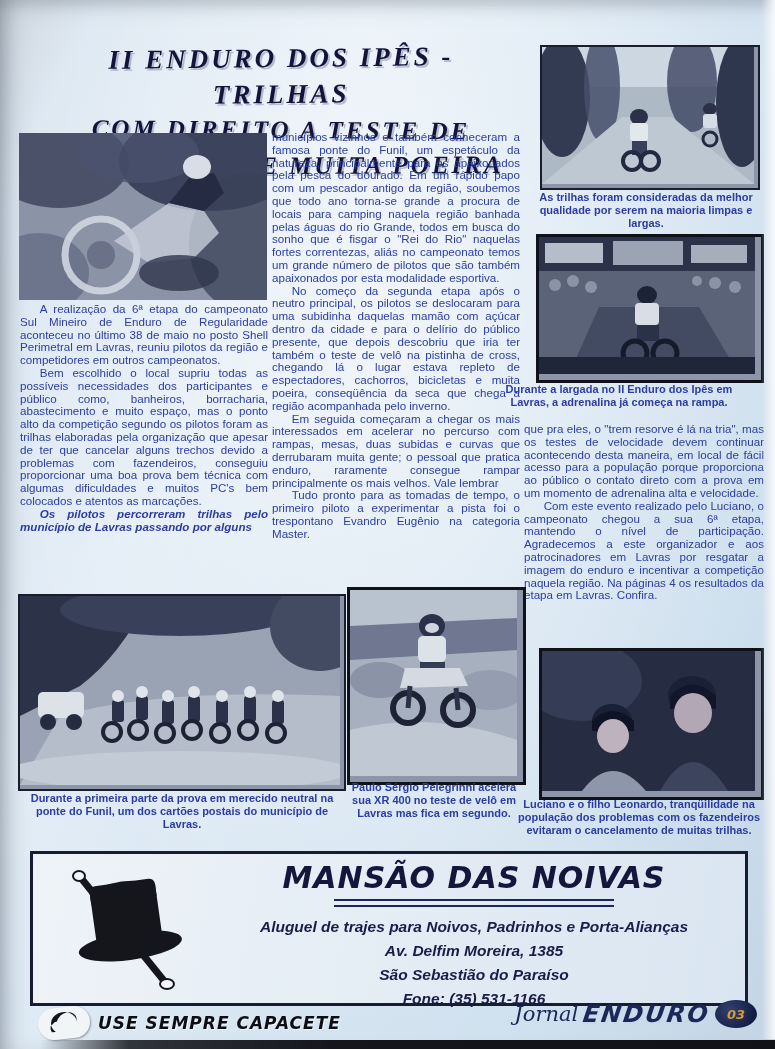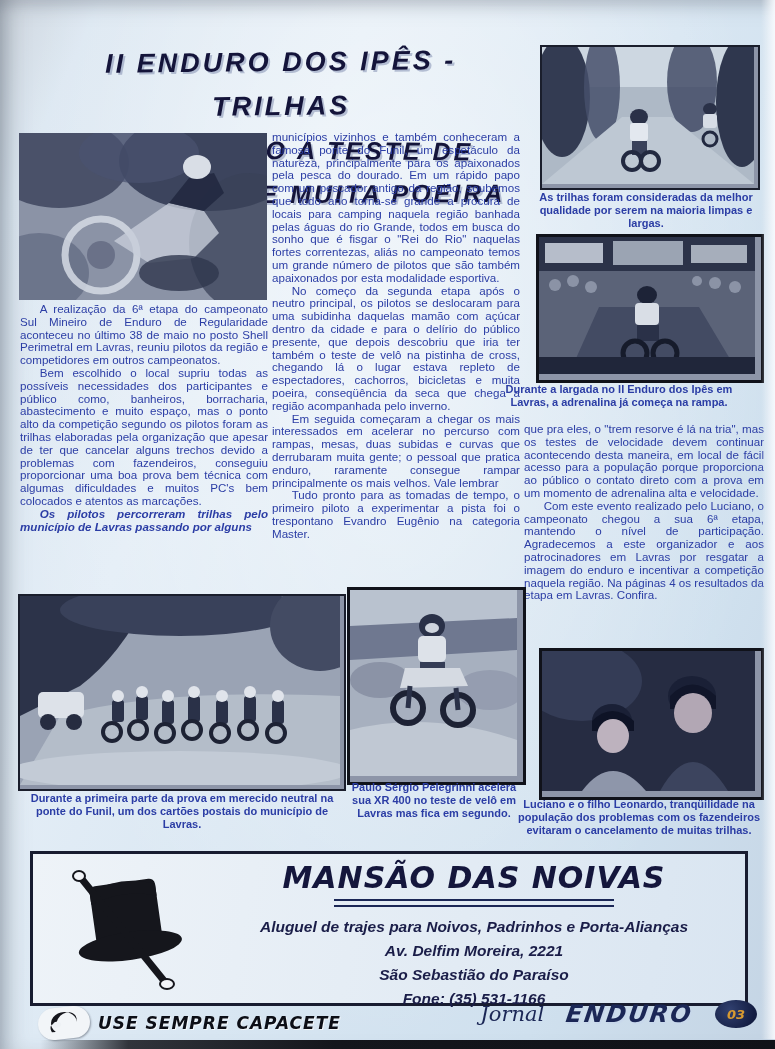--- a/index.html
+++ b/index.html
@@ -12,22 +12,22 @@
   }
   .scan-shadow{position:absolute; inset:0; pointer-events:none;
     box-shadow: inset 18px 0 26px -16px rgba(70,80,95,.55), inset -6px 0 14px -8px rgba(255,255,255,.8), inset 0 14px 22px -14px rgba(90,100,115,.5);}
   .bottom-strip{position:absolute; left:40px; right:0; bottom:0; height:9px;
     background:linear-gradient(90deg, rgba(20,22,28,0) 0%, rgba(20,22,28,.85) 12%, #14161c 40%, #101218 100%);}
   .right-band{position:absolute; top:0; bottom:10px; right:0; width:14px;
     background:linear-gradient(90deg, rgba(255,255,255,0), rgba(250,252,255,.85));}
 
   
   .headline{position:absolute; left:38px; top:40px; width:486px; text-align:center;
-    font-family:Liberation Sans, sans-serif; font-weight:800; font-style:italic;
-    color:#14143a; letter-spacing:3px; line-height:44px;}
+    font-family:Liberation Serif, serif; font-weight:800; font-style:italic;
+    color:#14143a; letter-spacing:3px; line-height:36px;}
   .headline .l1{font-size:27px; transform:rotate(-.6deg); text-shadow:2px 2px 0 rgba(110,125,165,.45);}
   .headline .l2{font-size:25px; transform:rotate(.4deg); text-shadow:2px 2px 0 rgba(110,125,165,.45);}
   .headline .l3{font-size:25px; transform:rotate(-.3deg); text-shadow:2px 2px 0 rgba(110,125,165,.45);}
 
   
   .col{position:absolute; color:#2b3da5; font-size:11.6px; line-height:12.8px; text-align:justify;}
   .col p{margin:0;}
   .p-ind{text-indent:1.7em;}
   .p-italic{font-style:italic; font-weight:bold;}
   .caption{position:absolute; color:#2b3da5; font-weight:bold; font-size:11px; line-height:13px; text-align:center;}
@@ -45,21 +45,21 @@
   .ad-body{flex:1; text-align:center; padding-top:6px; padding-right:20px; color:#171a45;}
   .ad-title{font-family:"DejaVu Sans", sans-serif; font-weight:800; font-style:italic; font-size:30px; letter-spacing:1px; color:#14163c;}
   .ad-rule{width:280px; margin:4px auto 8px auto; border-top:2px solid #1b2756; border-bottom:2px solid #1b2756; height:4px;}
   .ad-line{font-weight:bold; font-style:italic; font-size:15.5px; line-height:24px; color:#1a1d48;}
 
   
   .foot-left{position:absolute; left:38px; top:1007px; display:flex; align-items:center; gap:8px;}
   .helmet-wrap{width:52px; height:32px; background:#f2f5f8; border-radius:16px; transform:rotate(-6deg);
     display:flex; align-items:center; justify-content:center; box-shadow:1px 1px 2px rgba(40,45,60,.4);}
   .foot-slogan{font-family:"DejaVu Sans", sans-serif; font-weight:800; font-style:italic; font-size:17px; letter-spacing:1px; color:#0c0e16; text-shadow:1px 1px 0 rgba(255,255,255,.7);}
-  .foot-right{position:absolute; right:18px; top:1000px; display:flex; align-items:center; gap:22px;}
+  .foot-right{position:absolute; right:18px; top:1000px; display:flex; align-items:center; gap:5px;}
   .brand-jornal{font-family:"DejaVu Serif", serif; font-style:italic; font-size:21px; color:#1b2756;}
   .brand-enduro{font-family:"DejaVu Sans", sans-serif; font-weight:800; font-style:italic; font-size:24px; letter-spacing:2px;
     color:#1b2756; transform:skewX(-8deg); text-shadow:1.5px 1.5px 0 rgba(200,215,235,.9);}
   .page-badge{width:42px; height:28px; border-radius:50%; background:radial-gradient(circle at 35% 35%, #31406f, #131d42 75%);
     display:flex; align-items:center; justify-content:center;
     color:#d89a30; font-weight:800; font-style:italic; font-size:13px; font-family:"DejaVu Sans",sans-serif;}
 </style>
 </head>
 <body>
 
@@ -244,21 +244,21 @@
         </g>
         <line x1="28" y1="14" x2="112" y2="118" stroke="#15161c" stroke-width="7"></line>
         <ellipse cx="26" cy="12" rx="6" ry="5" fill="#f2f4f8" stroke="#15161c" stroke-width="2"></ellipse>
         <ellipse cx="114" cy="120" rx="7" ry="5" fill="#f2f4f8" stroke="#15161c" stroke-width="2"></ellipse>
       </svg>
     </div>
     <div class="ad-body">
       <div class="ad-title">MANSÃO DAS NOIVAS</div>
       <div class="ad-rule"></div>
       <div class="ad-line">Aluguel de trajes para Noivos, Padrinhos e Porta-Alianças</div>
-      <div class="ad-line">Av. Delfim Moreira, 2221</div>
+      <div class="ad-line">Av. Delfim Moreira, 1385</div>
       <div class="ad-line">São Sebastião do Paraíso</div>
       <div class="ad-line">Fone: (35) 531-1166</div>
     </div>
   </div>
 
   <div class="foot-left">
     <div class="helmet-wrap">
       <svg width="34" height="24" xmlns="http://www.w3.org/2000/svg">
         <path d="M30 12 A13 11 0 1 0 8 20 L4 20 Q2 16 4 13 L10 10 Q14 1 24 2 Q31 4 30 12 Z" fill="#15161c"></path>
         <ellipse cx="10" cy="13" rx="4" ry="3" fill="#eef1f5"></ellipse>

